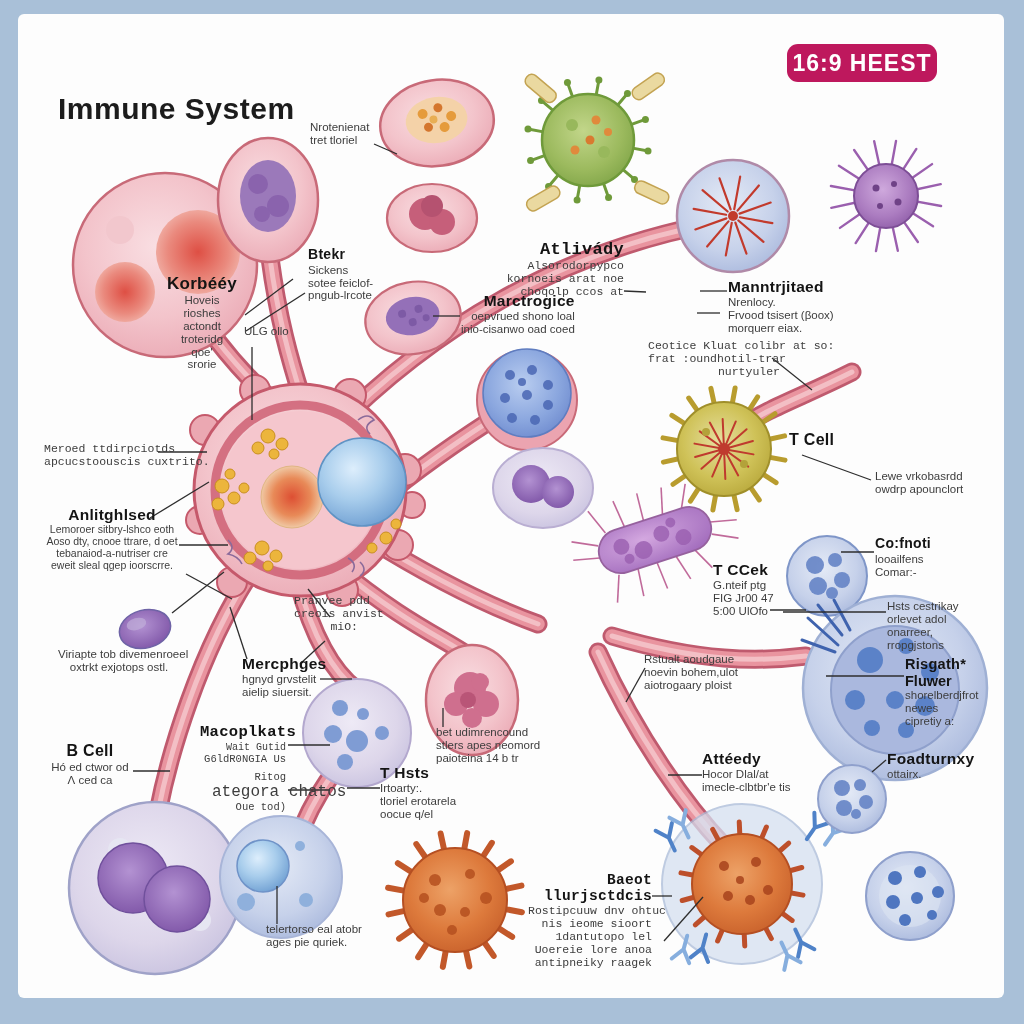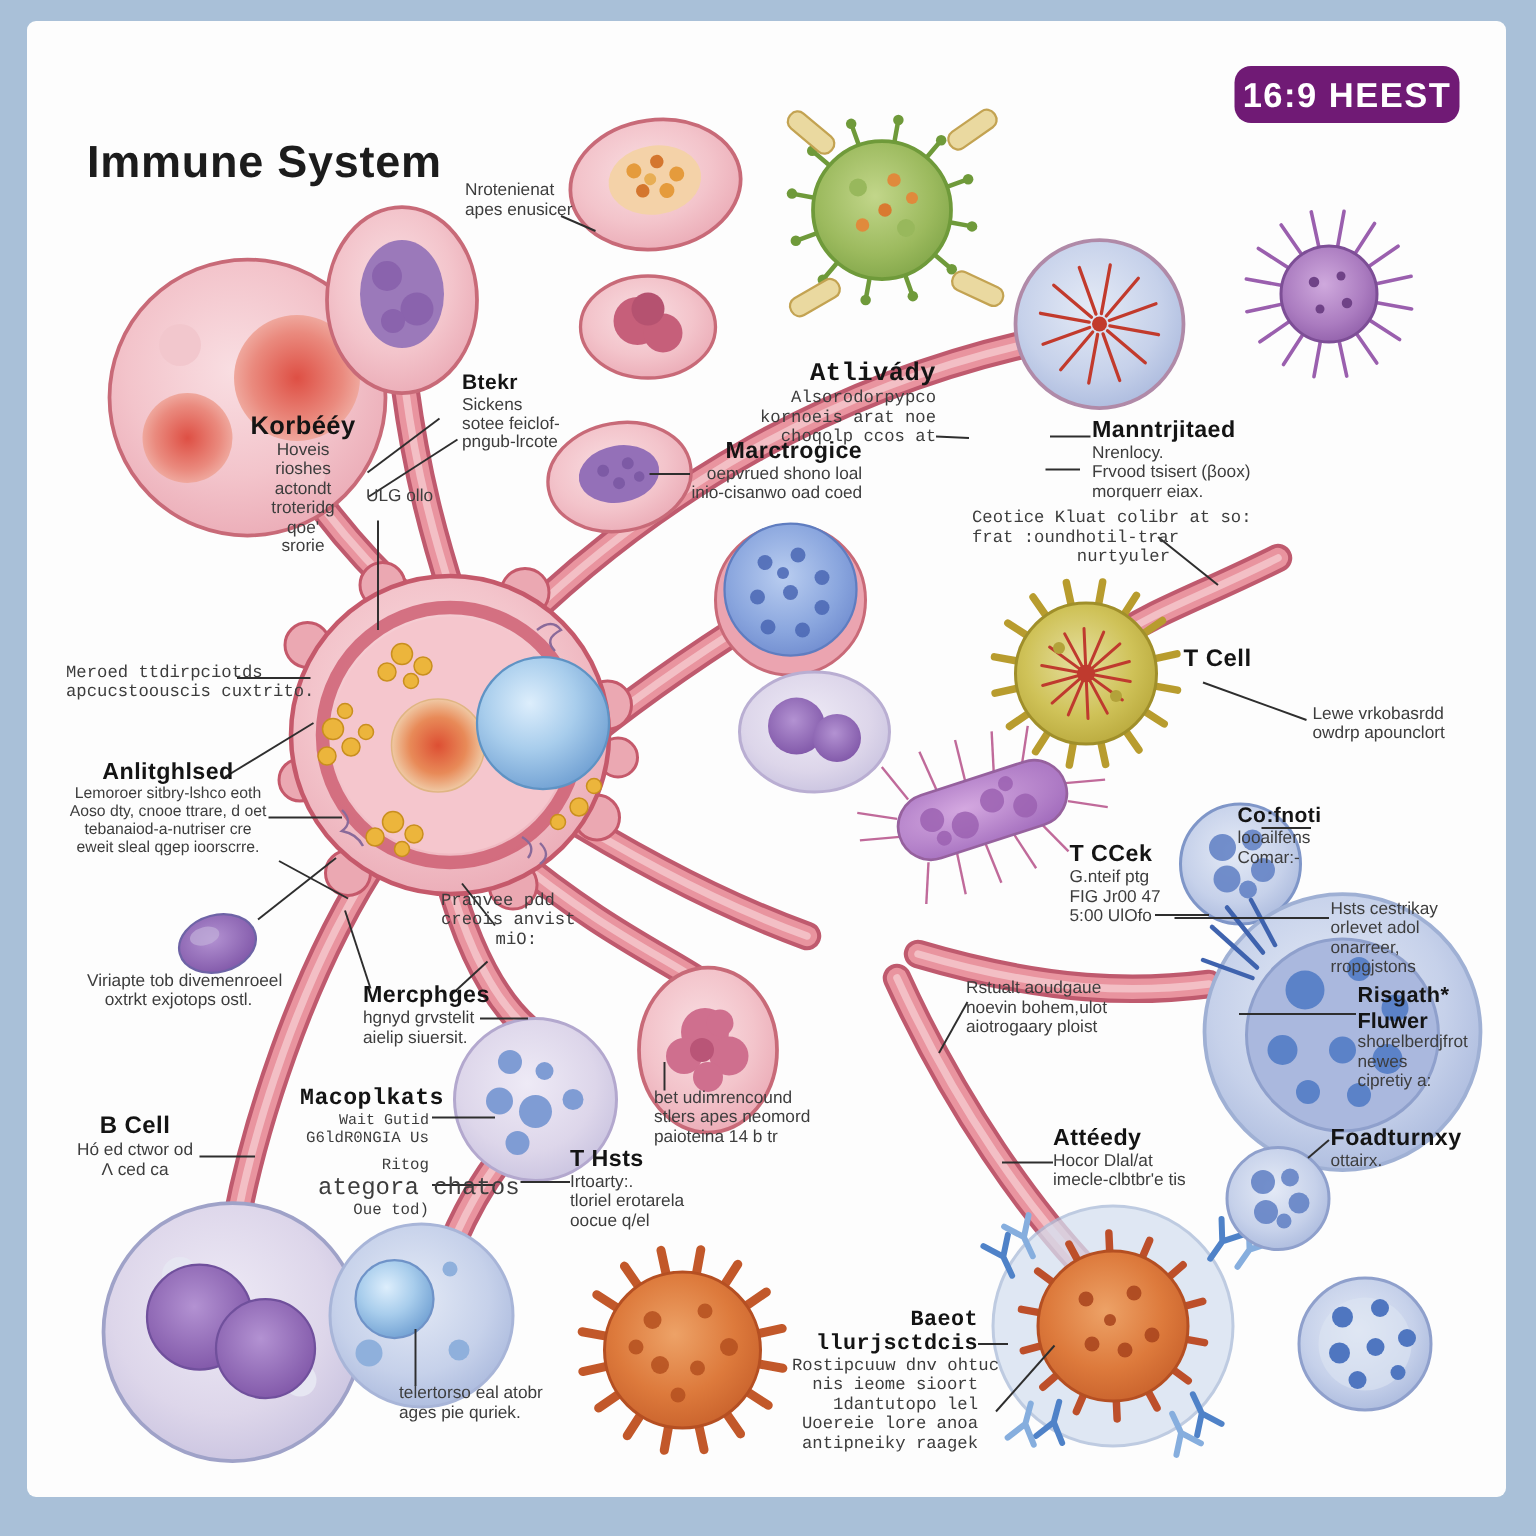--- a/index.html
+++ b/index.html
@@ -1,21 +1,21 @@
 <!DOCTYPE html>
 <html><head>
 <meta charset="utf-8">
 <style>
   html,body{margin:0;padding:0;}
   #stage{position:relative;width:1024px;height:1024px;background:#a9c0d8;overflow:hidden;
          font-family:"Liberation Sans","DejaVu Sans",sans-serif;}
   #canvas{position:absolute;left:18px;top:14px;right:20px;bottom:26px;background:#fdfdfd;border-radius:6px;}
   #art{position:absolute;left:0;top:0;width:1024px;height:1024px;}
   #page-title{position:absolute;left:58px;top:92px;font-size:30px;font-weight:bold;color:#1c1c1c;letter-spacing:.5px;}
-  #badge{position:absolute;left:823px;top:44px;width:150px;height:38px;background:#701a75;border-radius:11px;
+  #badge{position:absolute;left:787px;top:44px;width:150px;height:38px;background:#be185d;border-radius:11px;
          color:#fff;font-weight:bold;font-size:23px;display:flex;align-items:center;justify-content:center;letter-spacing:1px;}
   .lbl{position:absolute;color:#3d3d3d;font-size:11.5px;line-height:1.12;}
   .lbl .t{font-size:15.5px;font-weight:bold;color:#141414;margin-bottom:1px;letter-spacing:.3px;}
   .lbl .t2{font-size:15px;font-weight:bold;color:#141414;}
   .lbl .l{white-space:nowrap;}
   .ra{text-align:right;font-family:Liberation Mono, monospace;} .ce{text-align:center;}
   .tA{stroke:#bf5a6e;stroke-width:19;fill:none;stroke-linecap:round;}
   .tB{stroke:#e9949f;stroke-width:13.5;fill:none;stroke-linecap:round;}
   .tC{stroke:#f4c3c9;stroke-width:5;fill:none;stroke-linecap:round;opacity:.9;}
   .leader{stroke:#2e2e2e;stroke-width:1.3;}
@@ -625,21 +625,21 @@
       <line x1="652" y1="896" x2="672" y2="896"></line>
         <line x1="664" y1="941" x2="703" y2="897"></line>
     </g>
   </svg>
 
   <div id="page-title">Immune System</div>
   <div id="badge">16:9 HEEST</div>
 
   <div class="lbl" style="left:310px;top:121px;">
     <div class="l">Nrotenienat</div>
-    <div class="l">apes enusicer</div>
+    <div class="l">tret tloriel</div>
   </div>
 
   <div class="lbl" style="left:308px;top:247px;">
     <div class="t" style="font-size:14px">Btekr</div>
     <div class="l">Sickens</div>
     <div class="l">sotee feiclof-</div>
     <div class="l">pngub-lrcote</div>
   </div>
 
   <div class="lbl ce" style="left:158px;top:274px;width:88px;">
@@ -683,21 +683,21 @@
   </div>
 
   <div class="lbl" style="left:789px;top:431px;">
     <div class="t" style="font-size:16px">T Cell</div>
   </div>
   <div class="lbl" style="left:875px;top:470px;">
     <div class="l">Lewe vrkobasrdd</div>
     <div class="l">owdrp apounclort</div>
   </div>
 
-  <div class="lbl" style="left:825px;top:536px;">
+  <div class="lbl" style="left:875px;top:536px;">
     <div class="t" style="font-size:14px">Co:fnoti</div>
     <div class="l">looailfens</div>
     <div class="l">Comar:-</div>
   </div>
 
   <div class="lbl" style="left:713px;top:561px;">
     <div class="t">T CCek</div>
     <div class="l">G.nteif ptg</div>
     <div class="l">FIG Jr00 47</div>
     <div class="l">5:00 UlOfo</div>

